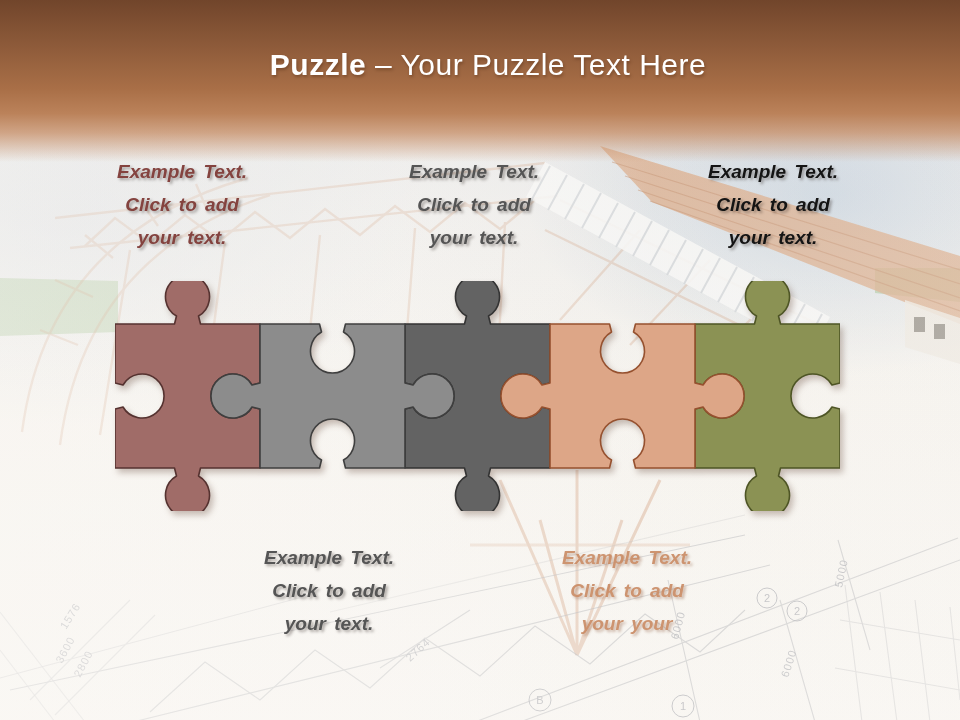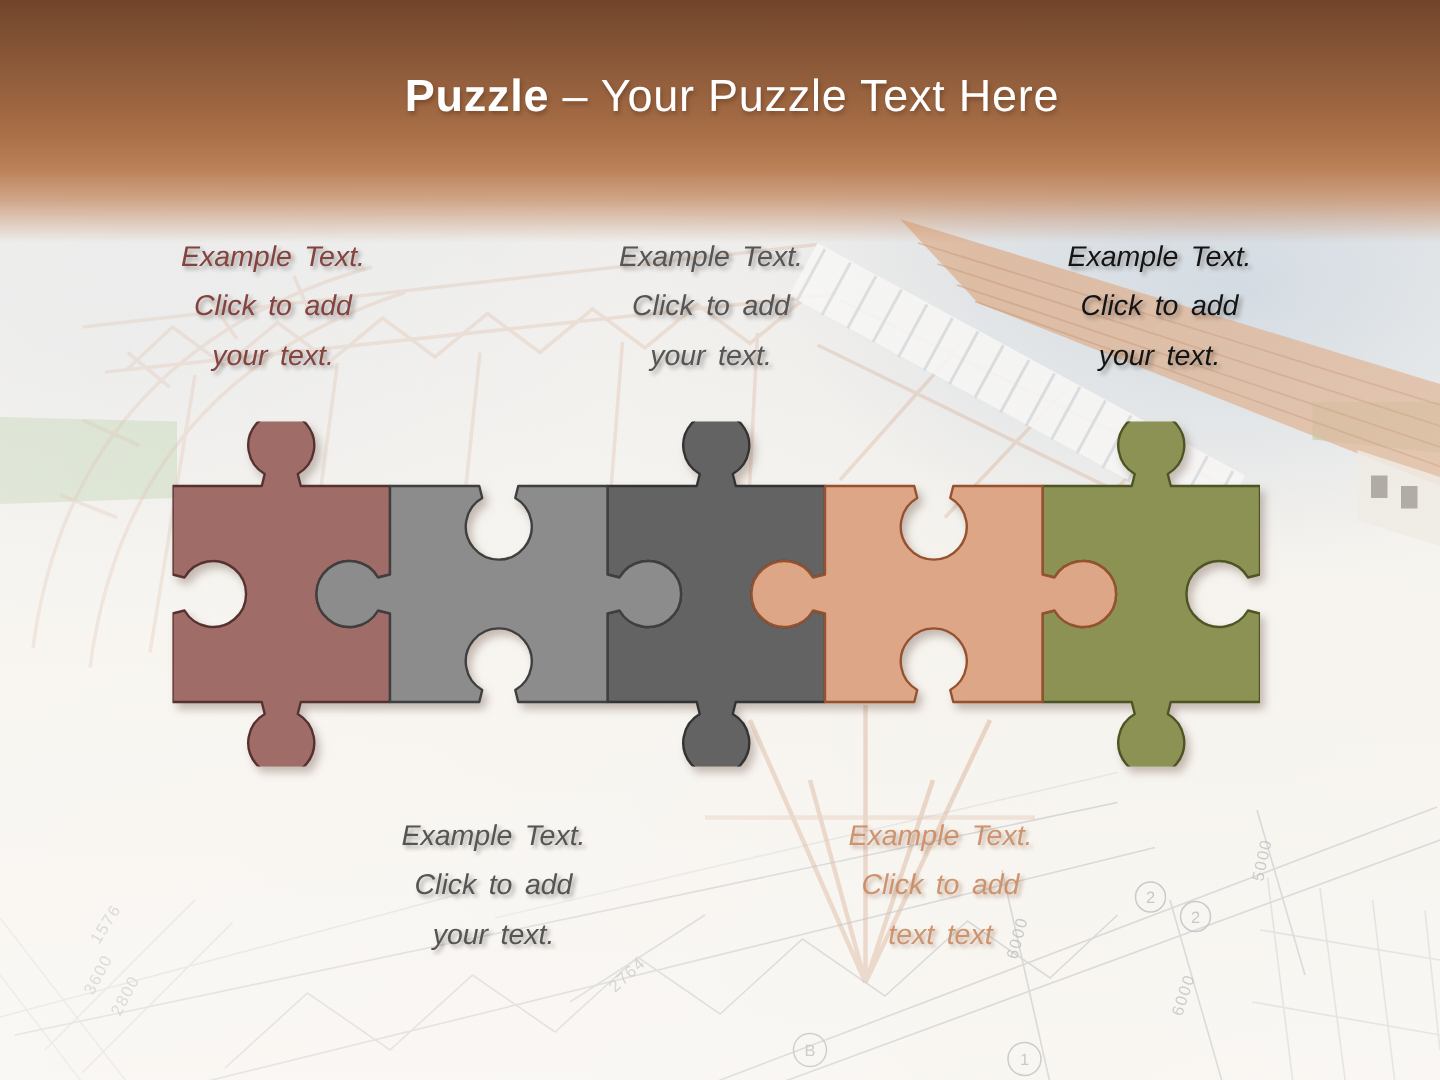--- a/index.html
+++ b/index.html
@@ -22,21 +22,21 @@
     background:linear-gradient(180deg,#71452b 0%,#8a5838 25%,#a96f47 55%,#bb825a 70%,rgba(198,140,100,0.75) 82%,rgba(215,170,140,0) 100%);
   }
   .title{
     position:absolute;left:0;top:48px;width:100%;margin:0;
     text-align:center;color:#ffffff;font-size:30px;font-weight:normal;
     letter-spacing:0.5px;text-shadow:1px 2px 3px rgba(60,30,10,0.35);
   }
   .title .t-bold{font-weight:bold;margin-left:16px;}
   .tb{
     position:absolute;width:200px;text-align:center;font-style:italic;
-    font-weight:400;font-size:19px;line-height:33px;word-spacing:3px;
+    font-weight:700;font-size:19px;line-height:33px;word-spacing:3px;
     text-shadow:2px 2px 3px rgba(45,35,30,0.40);
   }
   .tb.light{text-shadow:2px 2px 3px rgba(130,75,45,0.45);opacity:0.88;}
   .tb1{left:82px;top:155px;}
   .tb2{left:374px;top:155px;}
   .tb3{left:673px;top:155px;}
   .tb4{left:229px;top:541px;}
   .tb5{left:527px;top:541px;}
   .puzzle{
     position:absolute;left:115px;top:281px;width:725px;height:230px;
@@ -146,21 +146,21 @@
     <div>your text.</div>
   </div>
   <div class="tb tb4" style="color: rgb(85, 85, 85);">
     <div>Example Text.</div>
     <div>Click  to add</div>
     <div>your text.</div>
   </div>
   <div class="tb tb5 light" style="color: rgb(200, 135, 95);">
     <div>Example Text.</div>
     <div>Click  to add</div>
-    <div>text text</div>
+    <div>your your</div>
   </div>
 
   <svg class="puzzle" viewBox="0 0 725 230">
     <path d="M 0 43 L 59.5 43 L 61.5 35 A 22 22 0 1 1 83.5 35 L 85.5 43 L 145 43
          L 145 102 L 137 104 A 22 22 0 1 0 137 126 L 145 128 L 145 187
          L 85.5 187 L 83.5 195 A 22 22 0 1 1 61.5 195 L 59.5 187 L 0 187
          L 0 128 L 8 126 A 22 22 0 1 0 8 104 L 0 102 Z" fill="#a06c68" stroke="#553230"></path>
     <path d="M 290 43 L 349.5 43 L 351.5 35 A 22 22 0 1 1 373.5 35 L 375.5 43 L 435 43
          L 435 102 L 427 104 A 22 22 0 1 0 427 126 L 435 128 L 435 187
          L 375.5 187 L 373.5 195 A 22 22 0 1 1 351.5 195 L 349.5 187 L 290 187

